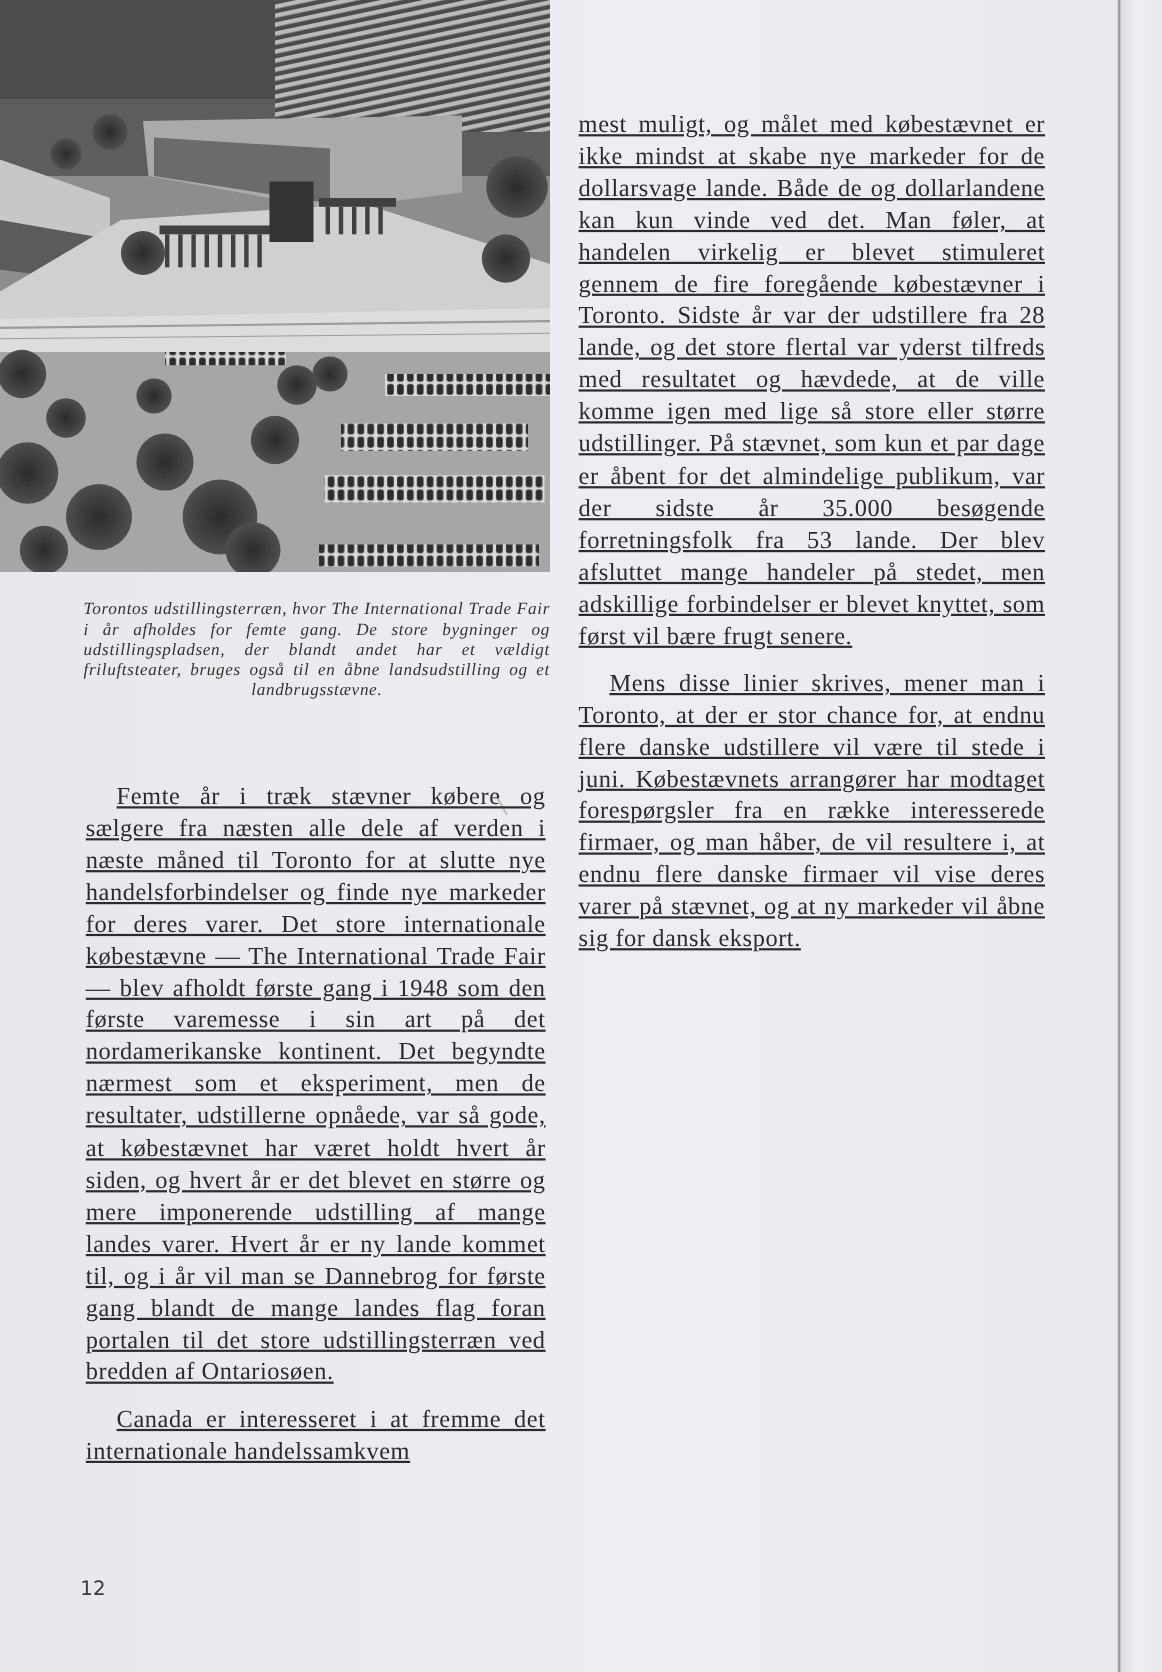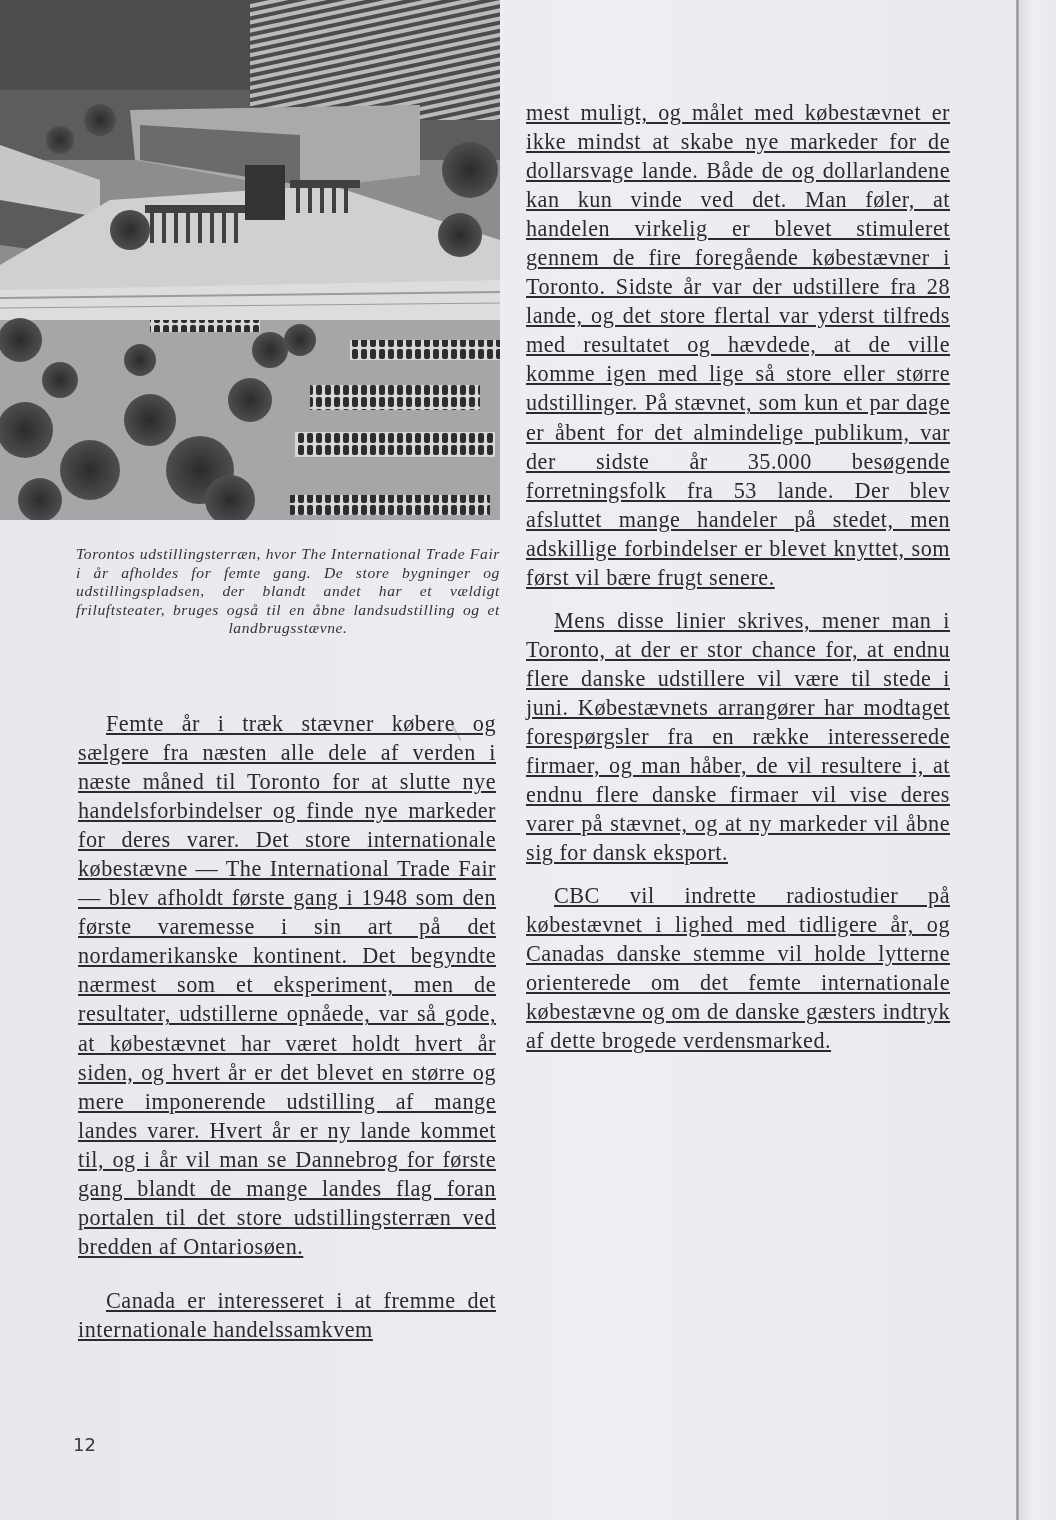--- a/index.html
+++ b/index.html
@@ -39,21 +39,21 @@
       font-family: "DejaVu Sans", "Liberation Sans", sans-serif;
       font-weight: bold; font-size: 27px; letter-spacing: -0.3px;
       color: #1d1d1f;
     }
     .col {
       position: absolute; font-size: 22.2px; line-height: 29.05px;
       text-align: justify; letter-spacing: 0.5px; color: #2b2b2e;
     }
     .col p { margin: 0; text-indent: 0; text-decoration: underline; }
     .col p.indent { text-indent: 28px; }
-    .col p + p { margin-top: 25px; }
+    .col p + p { margin-top: 14px; }
     .col-left { left: 78px; top: 709px; width: 418px; }
     .col-right { left: 526px; top: 98px; width: 424px; }
     .col-right .gap { margin-top: 14px; }
     .folio {
       position: absolute; left: 73px; top: 1434px;
       font-family: "DejaVu Sans", "Liberation Sans", sans-serif;
       font-size: 18px; color: #3a3a3c; text-align: center;
     }
     .speck {
       position: absolute; left: 455px; top: 722px; width: 2px; height: 20px;
@@ -152,20 +152,19 @@
   <div class="speck"></div>
 
   <div class="col col-left">
     <p class="indent">Femte år i træk stævner købere og sælgere fra næsten alle dele af verden i næste måned til Toronto for at slutte nye handelsforbindelser og finde nye markeder for deres varer. Det store internationale købestævne — The International Trade Fair — blev afholdt første gang i 1948 som den første varemesse i sin art på det nordamerikanske kontinent. Det begyndte nærmest som et eksperiment, men de resultater, udstillerne opnåede, var så gode, at købestævnet har været holdt hvert år siden, og hvert år er det blevet en større og mere imponerende udstilling af mange landes varer. Hvert år er ny lande kommet til, og i år vil man se Dannebrog for første gang blandt de mange landes flag foran portalen til det store udstillingsterræn ved bredden af Ontariosøen.</p>
     <p class="indent">Canada er interesseret i at fremme det internationale handelssamkvem</p>
   </div>
 
   <div class="col col-right">
     <p>mest muligt, og målet med købestævnet er ikke mindst at skabe nye markeder for de dollarsvage lande. Både de og dollarlandene kan kun vinde ved det. Man føler, at handelen virkelig er blevet stimuleret gennem de fire foregående købestævner i Toronto. Sidste år var der udstillere fra 28 lande, og det store flertal var yderst tilfreds med resultatet og hævdede, at de ville komme igen med lige så store eller større udstillinger. På stævnet, som kun et par dage er åbent for det almindelige publikum, var der sidste år 35.000 besøgende forretningsfolk fra 53 lande. Der blev afsluttet mange handeler på stedet, men adskillige forbindelser er blevet knyttet, som først vil bære frugt senere.</p>
     <p class="indent gap">Mens disse linier skrives, mener man i Toronto, at der er stor chance for, at endnu flere danske udstillere vil være til stede i juni. Købestævnets arrangører har modtaget forespørgsler fra en række interesserede firmaer, og man håber, de vil resultere i, at endnu flere danske firmaer vil vise deres varer på stævnet, og at ny markeder vil åbne sig for dansk eksport.</p>
-    <p class="indent gap">CBC vil indrette radiostudier på købestævnet i lighed med tidligere år, og Canadas danske stemme vil holde lytterne orienterede om det femte internationale købestævne og om de danske gæsters indtryk af dette brogede verdensmarked.</p>
   </div>
 
   <div class="folio">12</div>
 </div>
 
 <div class="gutter"></div>
 <div class="next-page"></div>
 
 </body></html>

